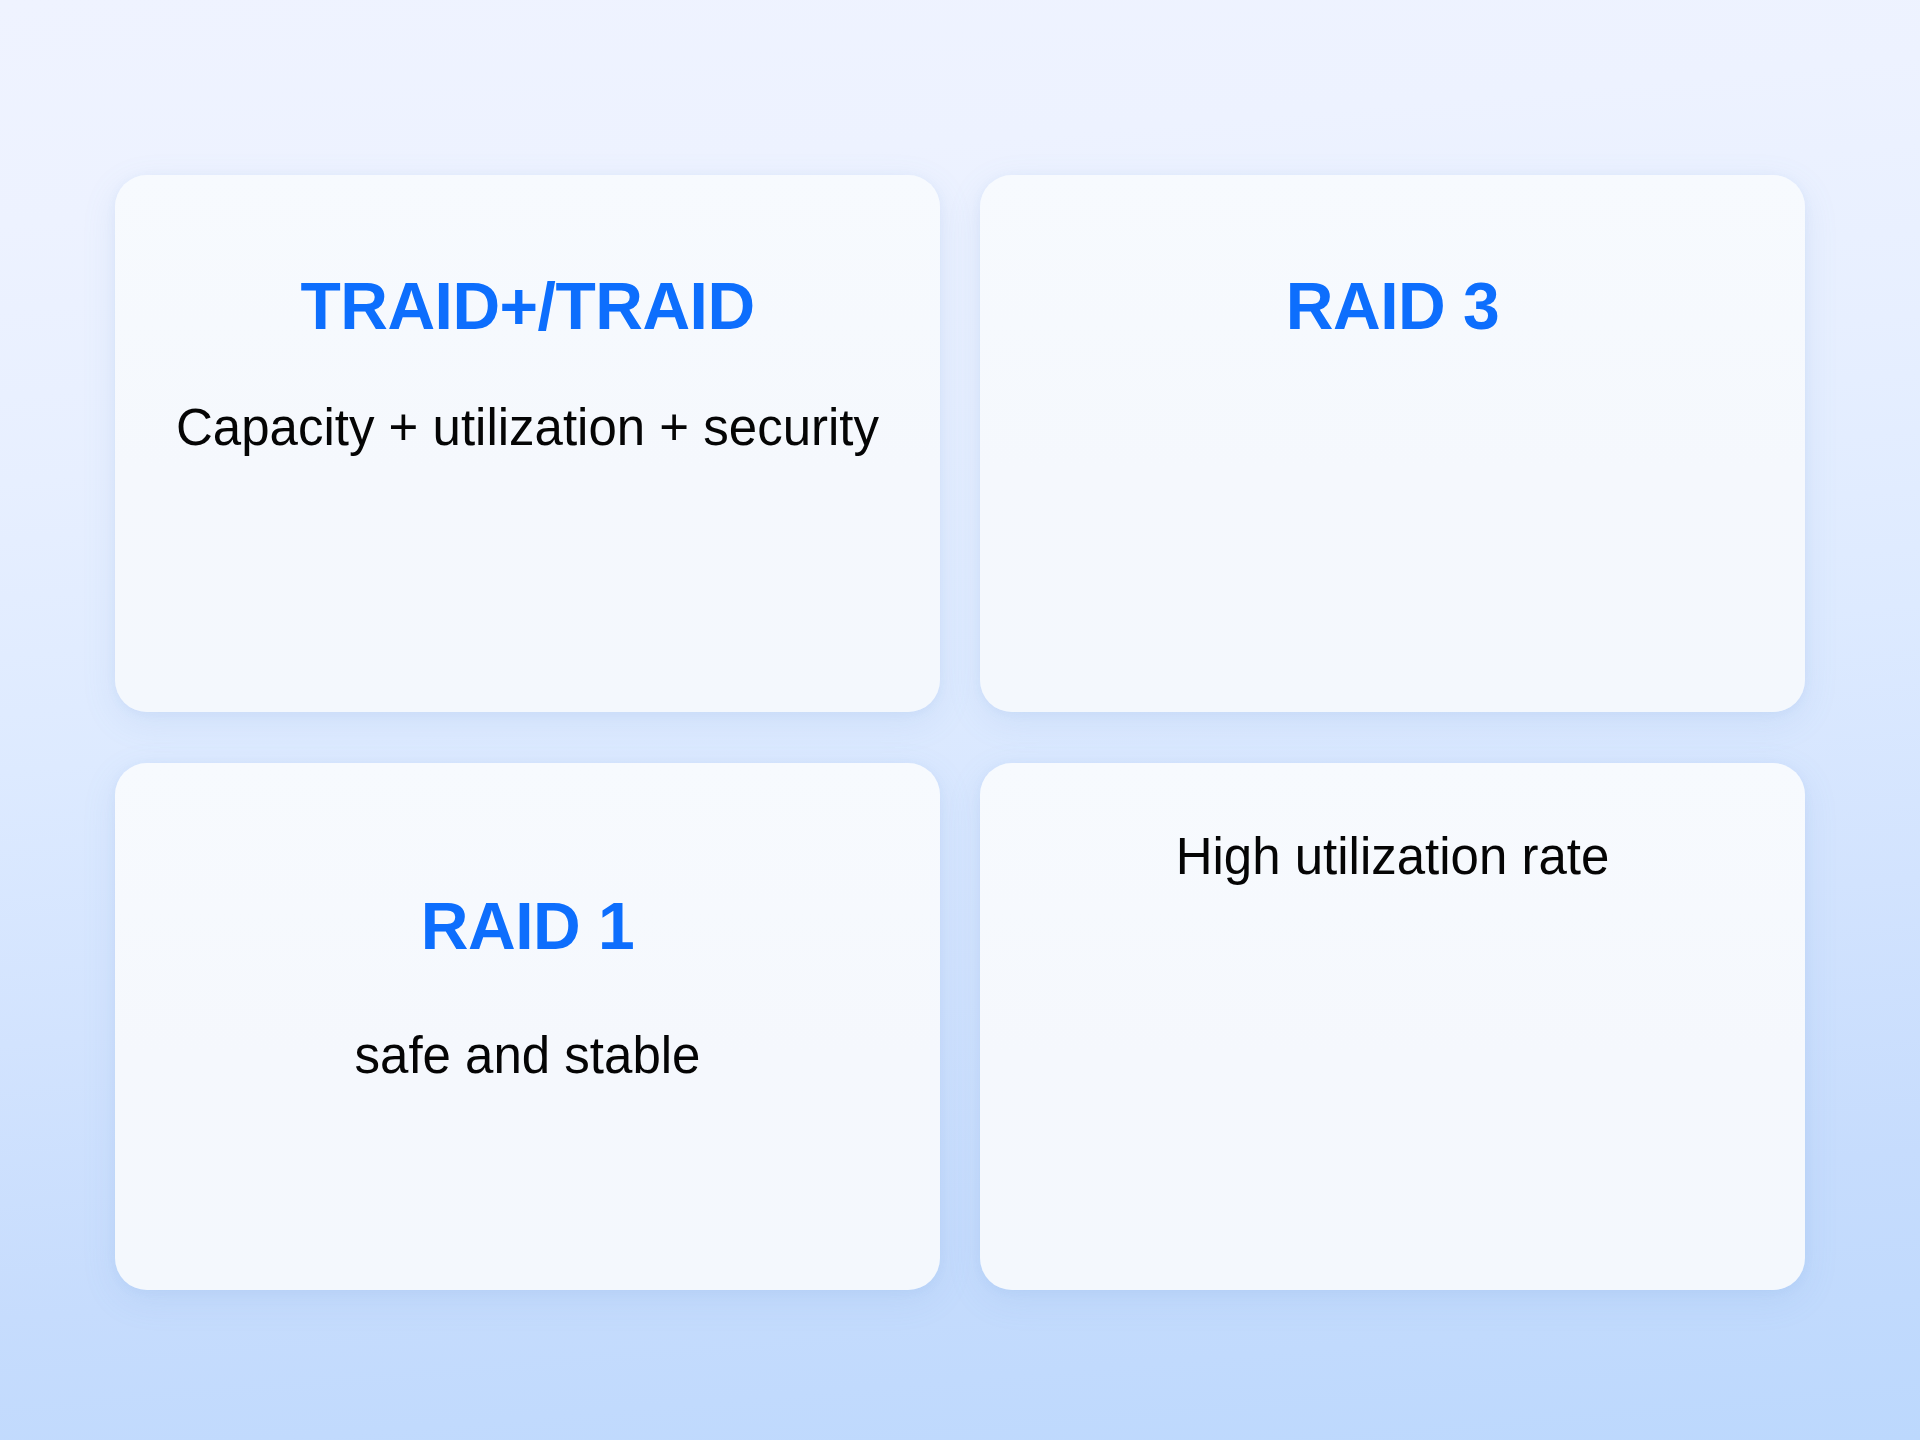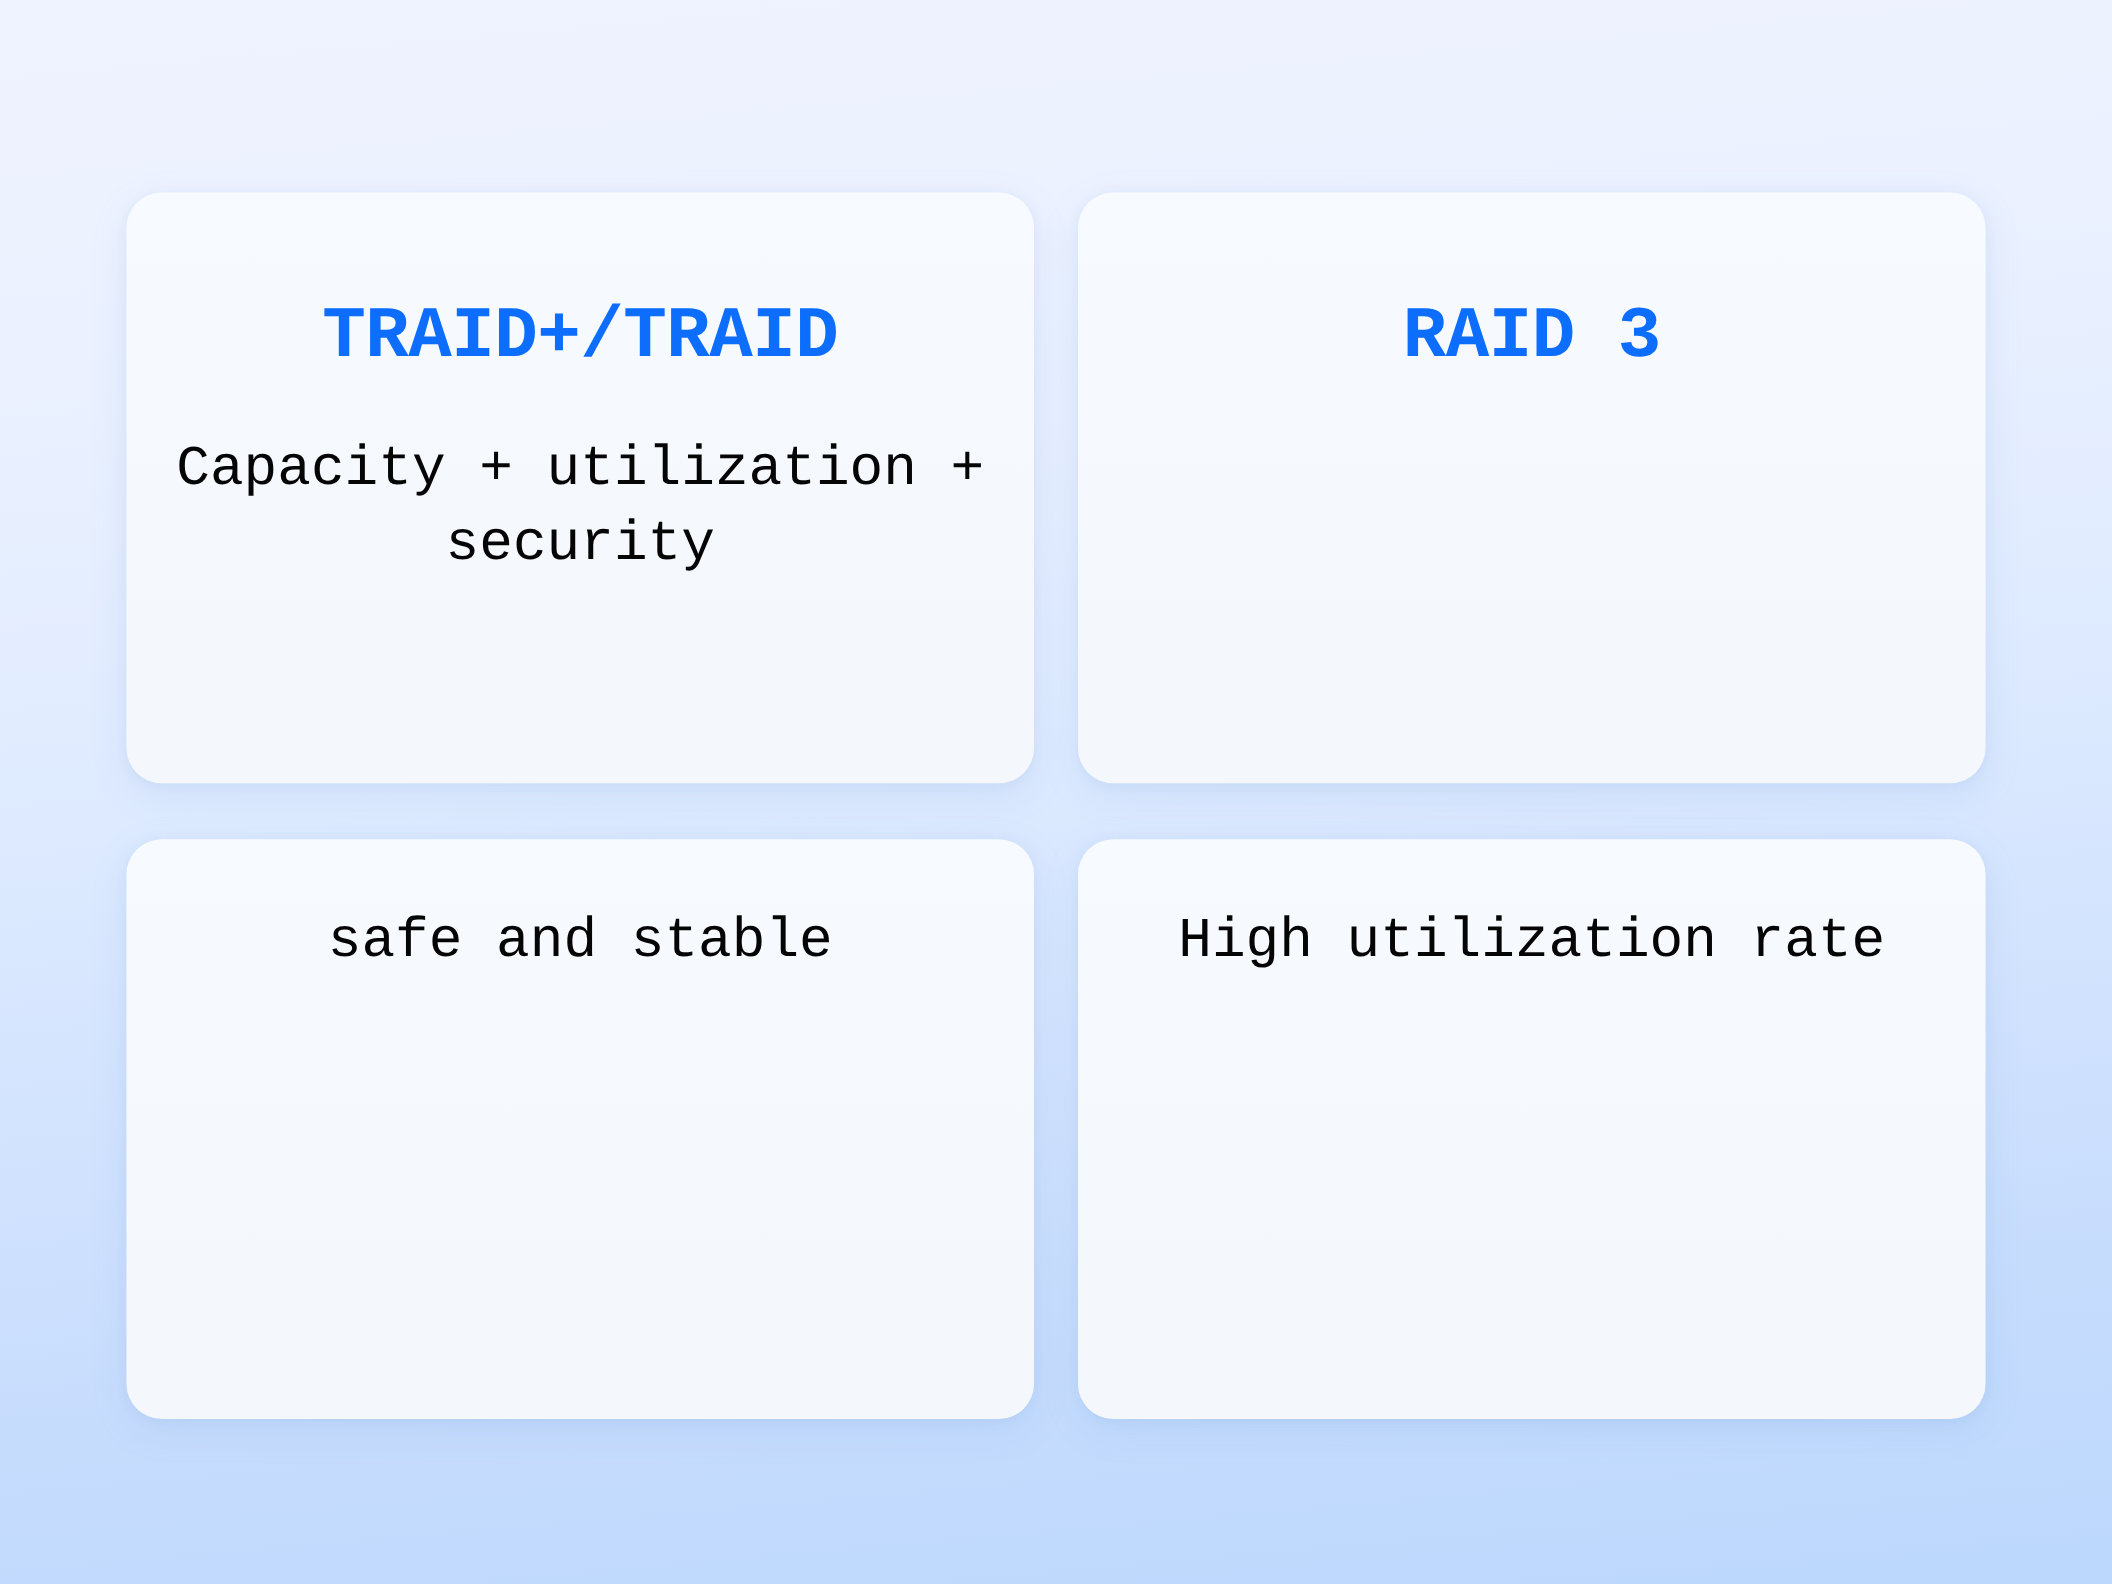--- a/index.html
+++ b/index.html
@@ -19,21 +19,20 @@
         #d2e3fe 65%,
         #c6dcfd 82%,
         #bcd8fd 100%);
     -webkit-font-smoothing: antialiased;
   }
 
   #stage {
     position: relative;
     width: 1620px;
     height: 1440px;
-    font-family: Liberation Mono, monospace;
   }
 
   .grid {
     position: absolute;
     left: 115px;
     top: 175px;
     width: 1690px;
     height: 1115px;
     display: grid;
     grid-template-columns: 825px 825px;
@@ -98,20 +97,21 @@
     <div class="card card-traid">
       <div class="card-title">TRAID+/TRAID</div>
       <div class="card-desc">Capacity + utilization + security</div>
     </div>
 
     <div class="card card-raid0">
       <div class="card-title">RAID 3</div>
     </div>
 
     <div class="card card-raid1">
+      <div class="card-title">RAID 1</div>
       <div class="card-desc">safe and stable</div>
     </div>
 
     <div class="card card-single">
       <div class="card-desc">High utilization rate</div>
     </div>
 
   </div>
 </div>
 

